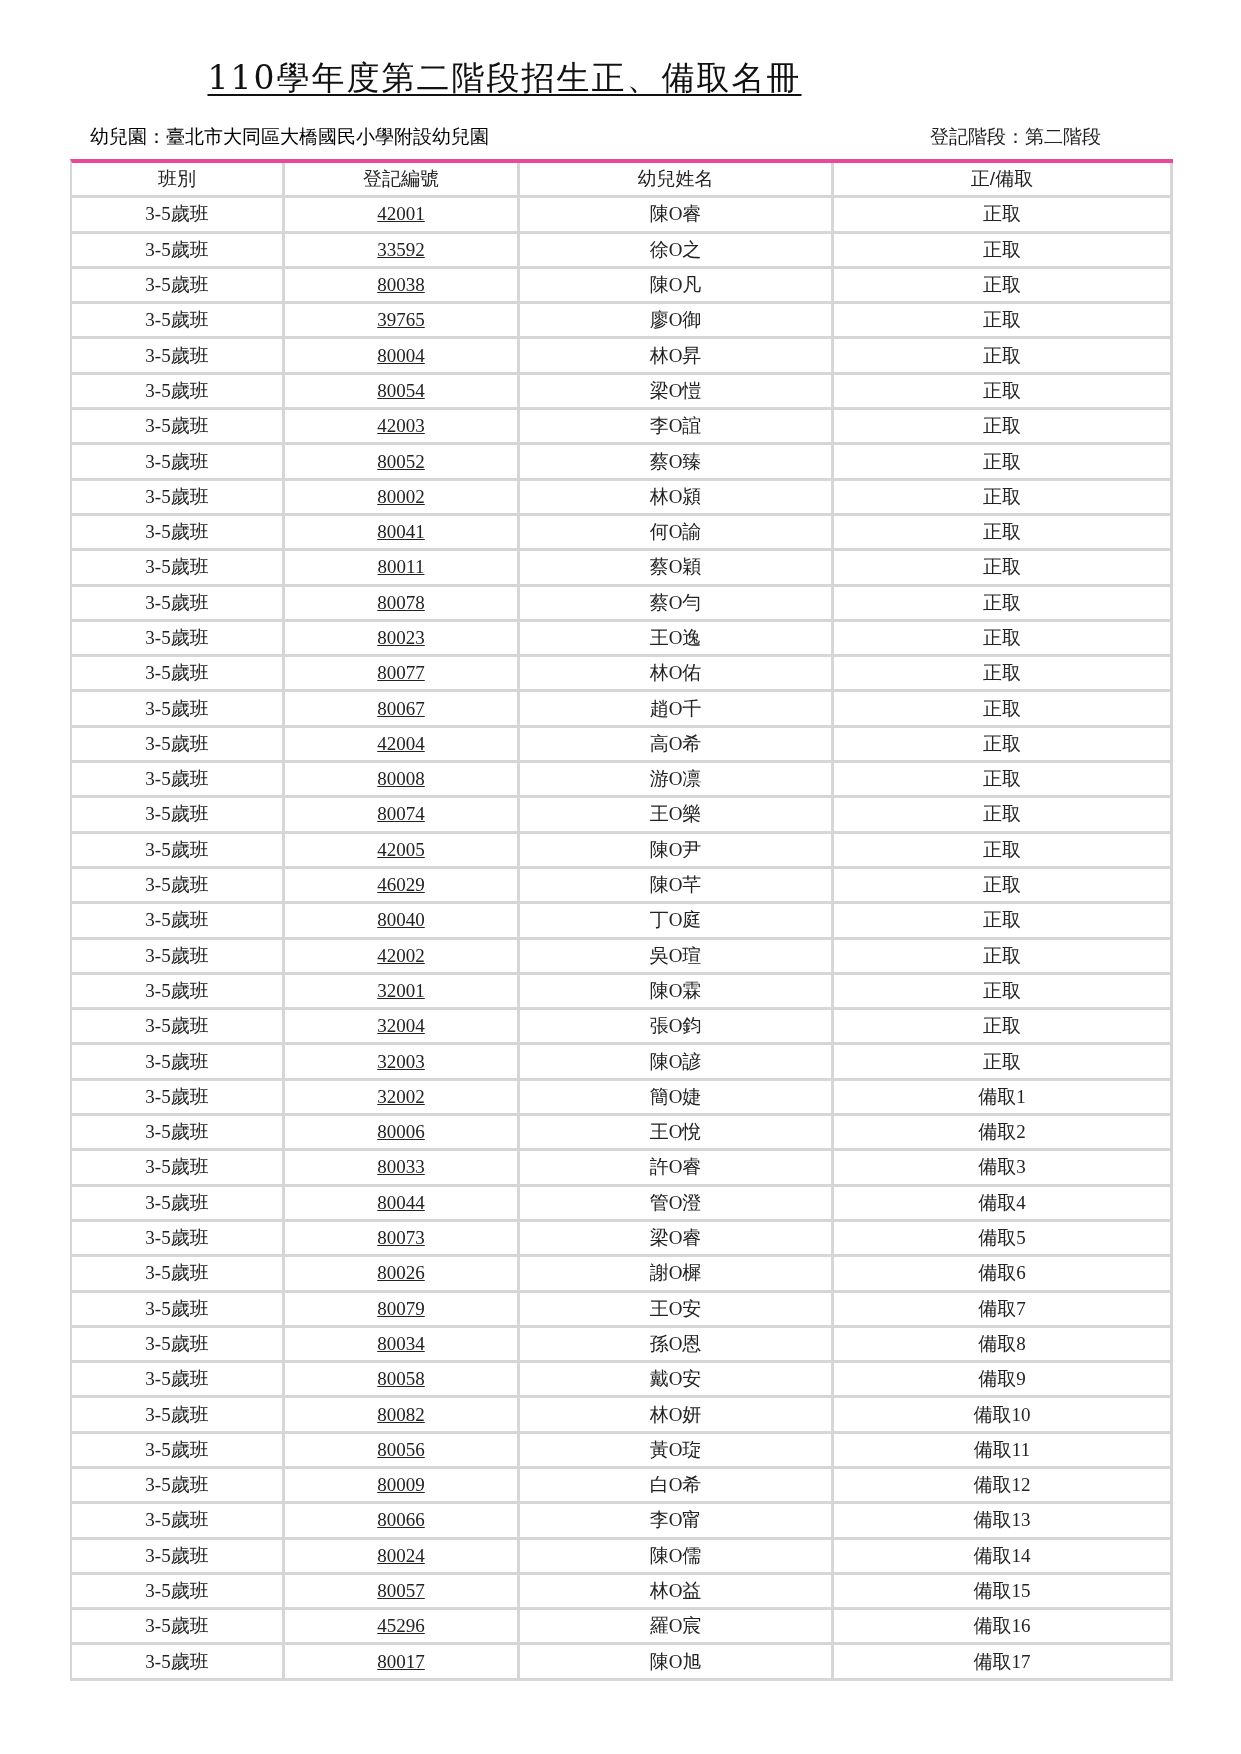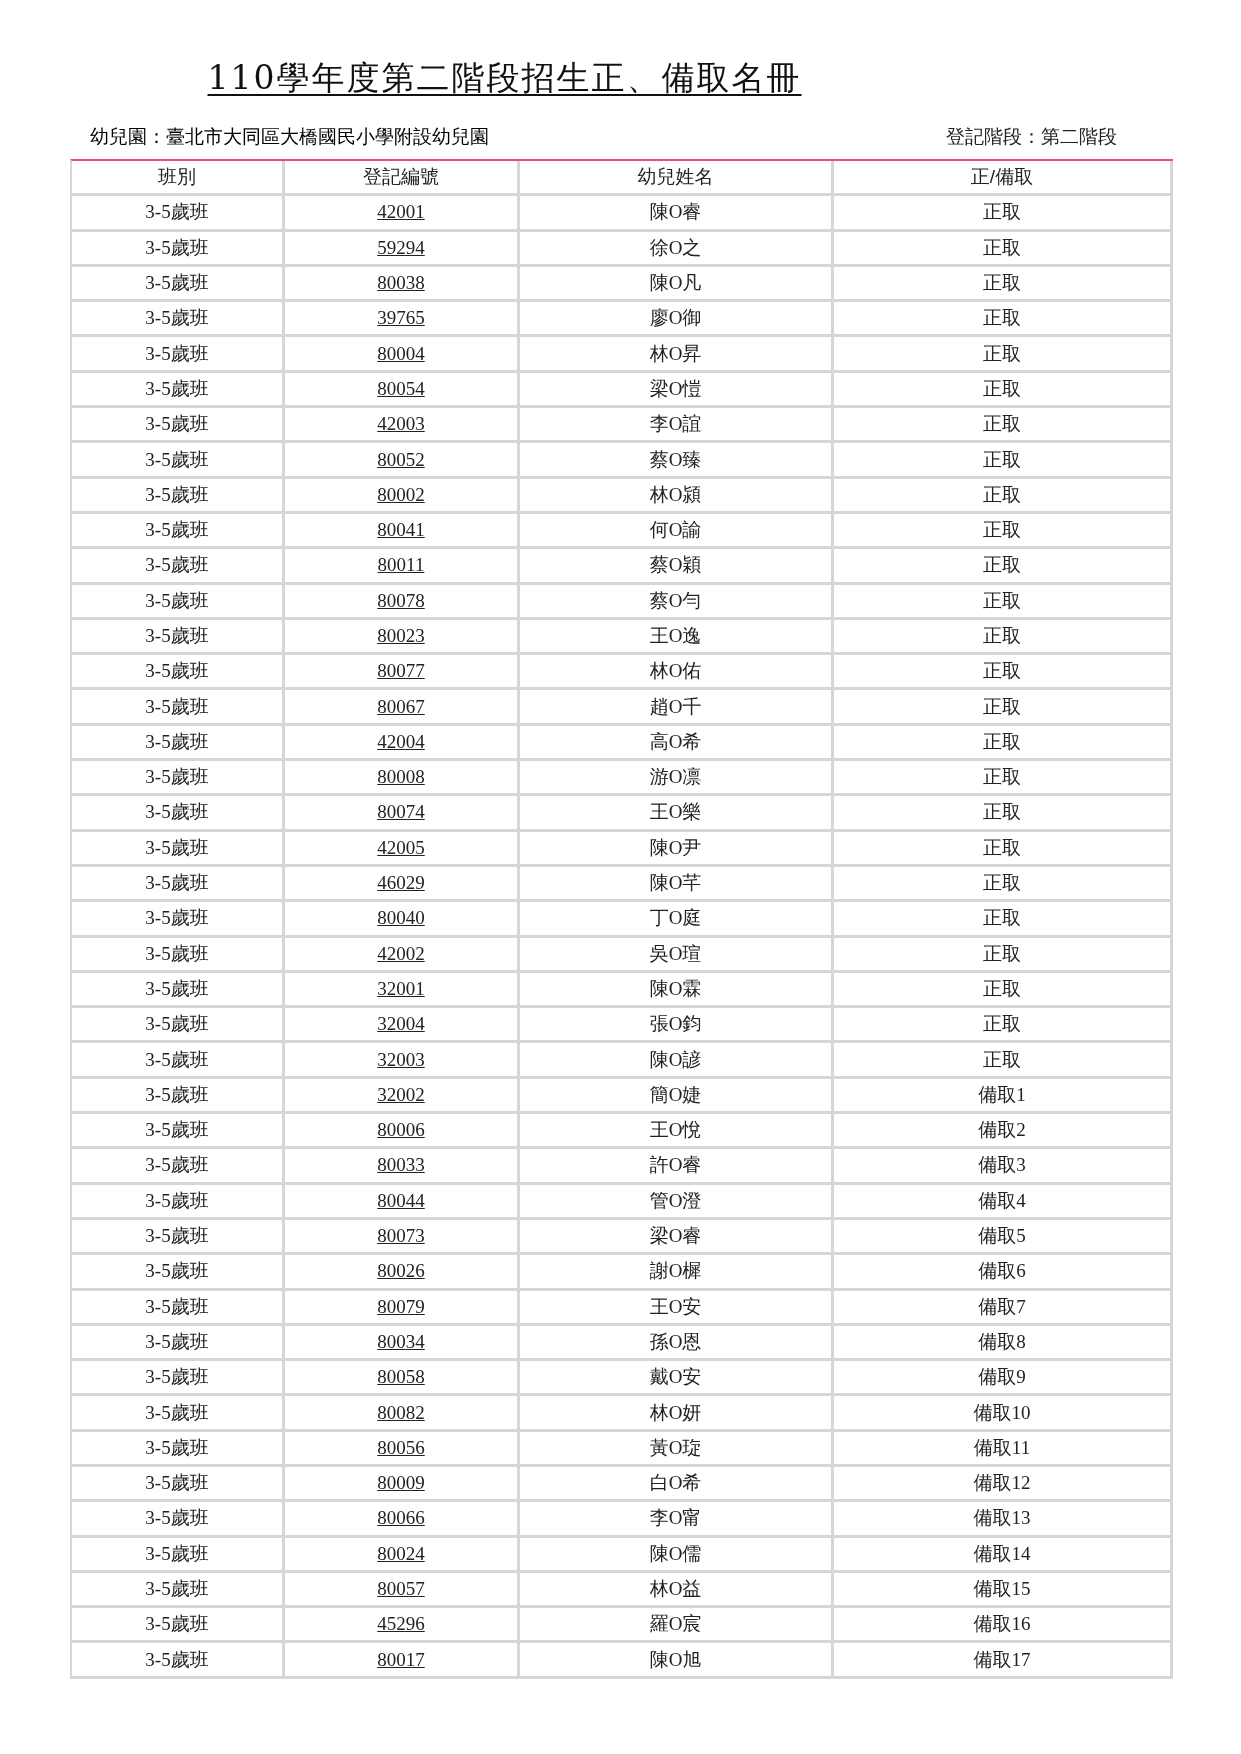--- a/index.html
+++ b/index.html
@@ -8,27 +8,27 @@
     position: absolute; left: 0; top: 56px; width: 1009px; text-align: center;
     font-family: "DejaVu Serif", "Liberation Serif", serif;
     font-size: 33px; letter-spacing: 2px; line-height: 44px;
   }
   .title span { text-decoration: underline; text-underline-offset: 5px; text-decoration-thickness: 2px; }
   .meta-left {
     position: absolute; left: 90px; top: 124px;
     font-family: "Liberation Sans", "DejaVu Sans", sans-serif; font-size: 19px; color: #000000;
   }
   .meta-right {
-    position: absolute; right: 124px; top: 124px;
+    position: absolute; right: 140px; top: 124px;
     font-family: "Liberation Sans", "DejaVu Sans", sans-serif; font-size: 19px; color: #222;
   }
   table.roster {
     position: absolute; left: 70px; top: 159px; width: 1101px;
     border-collapse: separate; border-spacing: 0;
-    border-left: 2px solid #d6d6d6; border-top: 2px solid #ec4899;
+    border-left: 2px solid #d6d6d6; border-top: 4px solid #ec4899;
     table-layout: fixed;
   }
   table.roster th, table.roster td {
     border-right: 3px solid #d6d6d6; border-bottom: 3px solid #d6d6d6;
     height: 32.3px; padding: 0; text-align: center; vertical-align: middle;
     font-weight: normal; font-size: 19px; color: #222;
     font-family: "Liberation Serif", "DejaVu Serif", serif;
   }
   table.roster th { font-family: "Liberation Sans", "DejaVu Sans", sans-serif; }
   td.col-id { font-family: "Liberation Sans", "DejaVu Sans", sans-serif; font-size: 19px; color: #000; text-decoration: underline; }
@@ -59,21 +59,21 @@
   </thead>
   <tbody id="roster-body">
       <tr>
         <td class="col-class">3-5歲班</td>
         <td class="col-id">42001</td>
         <td class="col-name">陳O睿</td>
         <td class="col-status">正取</td>
       </tr>
       <tr>
         <td class="col-class">3-5歲班</td>
-        <td class="col-id">59294</td>
+        <td class="col-id">33592</td>
         <td class="col-name">徐O之</td>
         <td class="col-status">正取</td>
       </tr>
       <tr>
         <td class="col-class">3-5歲班</td>
         <td class="col-id">80038</td>
         <td class="col-name">陳O凡</td>
         <td class="col-status">正取</td>
       </tr>
       <tr>

